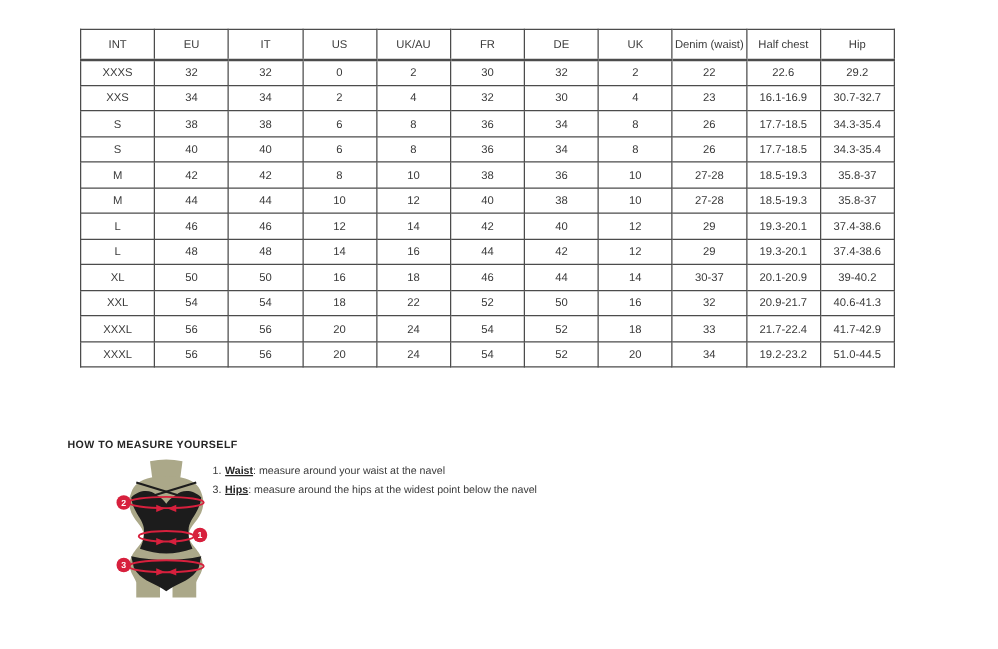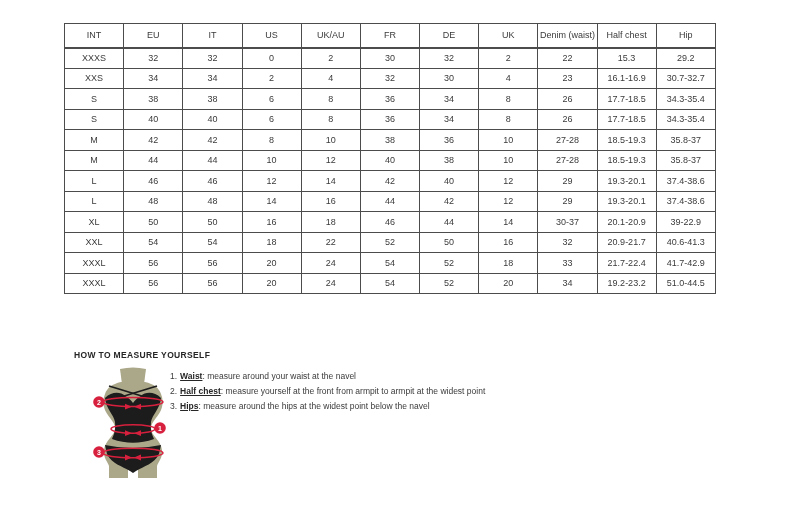--- a/index.html
+++ b/index.html
@@ -20,21 +20,21 @@
     border-collapse:collapse;table-layout:fixed;}
   table.size-chart th,table.size-chart td{
     border:1px solid var(--table-border);
     text-align:center;vertical-align:middle;
     font-size:9px;font-weight:400;color:var(--text-dark);
     padding:0;white-space:nowrap;overflow:hidden;}
   table.size-chart th{height:24px;border-bottom-width:2px;}
   table.size-chart td{height:20.5px;}
 
   
-  .measure-heading{position:absolute;left:74px;top:350px;
+  .measure-heading{position:absolute;left:54px;top:350px;
     font-size:8.5px;font-weight:700;letter-spacing:.35px;
     color:var(--heading-dark);}
   .figure-wrap{position:absolute;left:88px;top:366px;width:90px;height:114px;}
   .figure-wrap svg{display:block;width:90px;height:114px;}
   .steps{position:absolute;left:170px;top:371px;width:420px;
     font-size:8.5px;color:var(--text-dark);}
   .step{height:15px;line-height:11px;}
   .step .step-num{margin-right:3px;}
   .step b{font-weight:700;color:var(--heading-dark);text-decoration:underline;}
   .marker-num{font-family:"Liberation Sans",sans-serif;font-size:7px;
@@ -65,21 +65,21 @@
         <tr>
           <td>XXXS</td>
           <td>32</td>
           <td>32</td>
           <td>0</td>
           <td>2</td>
           <td>30</td>
           <td>32</td>
           <td>2</td>
           <td>22</td>
-          <td>15.3</td>
+          <td>22.6</td>
           <td>29.2</td>
         </tr>
         <tr>
           <td>XXS</td>
           <td>34</td>
           <td>34</td>
           <td>2</td>
           <td>4</td>
           <td>32</td>
           <td>30</td>
@@ -170,21 +170,21 @@
           <td>XL</td>
           <td>50</td>
           <td>50</td>
           <td>16</td>
           <td>18</td>
           <td>46</td>
           <td>44</td>
           <td>14</td>
           <td>30-37</td>
           <td>20.1-20.9</td>
-          <td>39-22.9</td>
+          <td>39-40.2</td>
         </tr>
         <tr>
           <td>XXL</td>
           <td>54</td>
           <td>54</td>
           <td>18</td>
           <td>22</td>
           <td>52</td>
           <td>50</td>
           <td>16</td>
@@ -263,20 +263,17 @@
       <circle cx="11" cy="86" r="5.8" style="fill:var(--accent-red)"></circle>
       <text class="marker-num" x="11" y="88.6" text-anchor="middle">3</text>
     </svg>
   </div>
 
   <div class="steps">
     <div class="step">
       <span class="step-num">1.</span><b>Waist</b><span>: measure around your waist at the navel</span>
     </div>
     <div class="step">
-      <span class="step-num">2.</span><b>Half chest</b><span>: measure yourself at the front from armpit to armpit at the widest point</span>
-    </div>
-    <div class="step">
       <span class="step-num">3.</span><b>Hips</b><span>: measure around the hips at the widest point below the navel</span>
     </div>
   </div>
 
 </div>
 
 </body></html>

